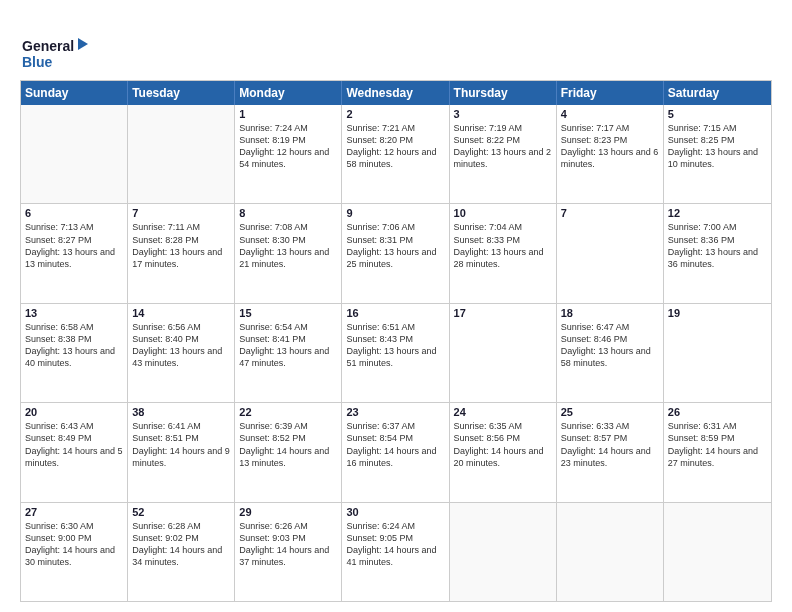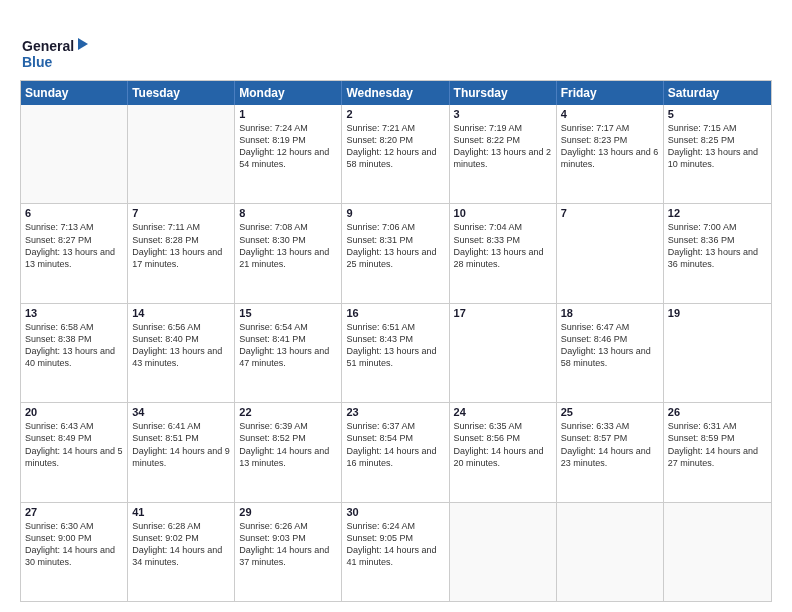--- a/index.html
+++ b/index.html
@@ -206,21 +206,21 @@
           <div class="cal-cell">
           <span class="day-num">19</span>
         </div>
         </div>
         <div class="cal-week">
           <div class="cal-cell">
           <span class="day-num">20</span>
           <span class="cell-text">Sunrise: 6:43 AM<br>Sunset: 8:49 PM<br>Daylight: 14 hours and 5 minutes.</span>
         </div>
           <div class="cal-cell">
-          <span class="day-num">34</span>
+          <span class="day-num">38</span>
           <span class="cell-text">Sunrise: 6:41 AM<br>Sunset: 8:51 PM<br>Daylight: 14 hours and 9 minutes.</span>
         </div>
           <div class="cal-cell">
           <span class="day-num">22</span>
           <span class="cell-text">Sunrise: 6:39 AM<br>Sunset: 8:52 PM<br>Daylight: 14 hours and 13 minutes.</span>
         </div>
           <div class="cal-cell">
           <span class="day-num">23</span>
           <span class="cell-text">Sunrise: 6:37 AM<br>Sunset: 8:54 PM<br>Daylight: 14 hours and 16 minutes.</span>
         </div>
@@ -236,21 +236,21 @@
           <span class="day-num">26</span>
           <span class="cell-text">Sunrise: 6:31 AM<br>Sunset: 8:59 PM<br>Daylight: 14 hours and 27 minutes.</span>
         </div>
         </div>
         <div class="cal-week">
           <div class="cal-cell">
           <span class="day-num">27</span>
           <span class="cell-text">Sunrise: 6:30 AM<br>Sunset: 9:00 PM<br>Daylight: 14 hours and 30 minutes.</span>
         </div>
           <div class="cal-cell">
-          <span class="day-num">41</span>
+          <span class="day-num">52</span>
           <span class="cell-text">Sunrise: 6:28 AM<br>Sunset: 9:02 PM<br>Daylight: 14 hours and 34 minutes.</span>
         </div>
           <div class="cal-cell">
           <span class="day-num">29</span>
           <span class="cell-text">Sunrise: 6:26 AM<br>Sunset: 9:03 PM<br>Daylight: 14 hours and 37 minutes.</span>
         </div>
           <div class="cal-cell">
           <span class="day-num">30</span>
           <span class="cell-text">Sunrise: 6:24 AM<br>Sunset: 9:05 PM<br>Daylight: 14 hours and 41 minutes.</span>
         </div>

